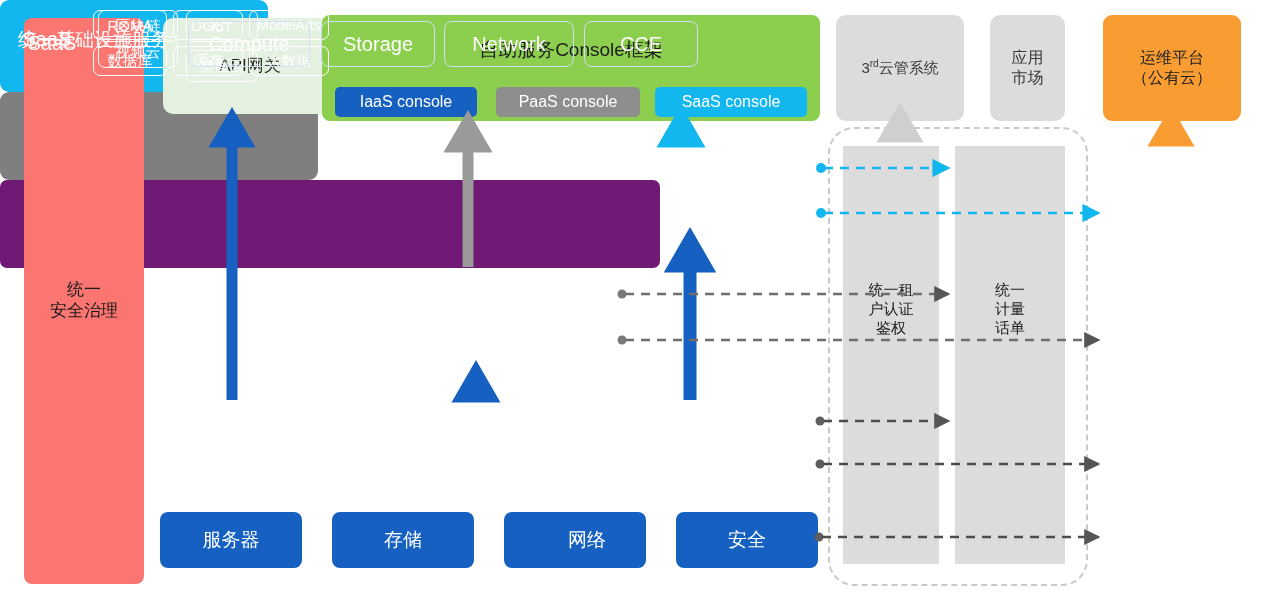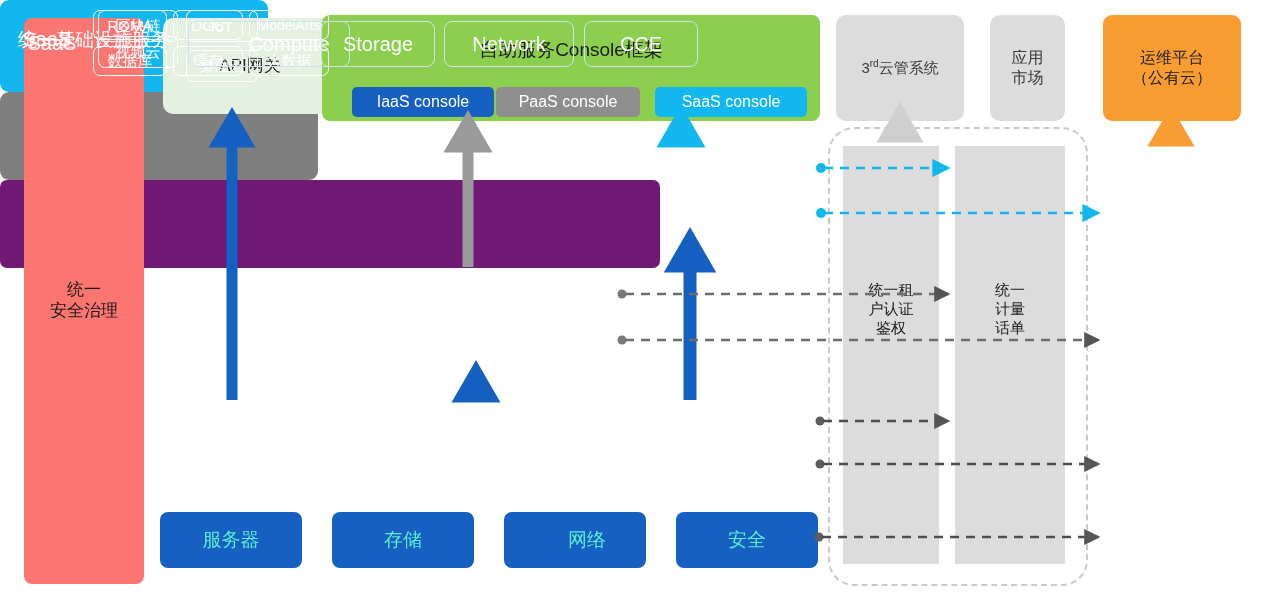--- a/index.html
+++ b/index.html
@@ -11,21 +11,21 @@
   
   .red-panel{left:24px;top:18px;width:120px;height:566px;background:#FB7571;border-radius:8px;color:#1a1a1a;font-size:17px;}
 
   
   .api-gw{left:163px;top:18px;width:174px;height:96px;background:#E4F0E0;border-radius:10px;color:#222;font-size:17px;}
 
   
   .console-frame{left:322px;top:15px;width:498px;height:106px;background:#8CCE4E;border-radius:8px;display:block;}
   .console-title{position:absolute;left:0;right:0;top:22px;text-align:center;font-size:19px;color:#1d1d1d;}
   .chip{position:absolute;top:72px;height:30px;border-radius:5px;display:flex;align-items:center;justify-content:center;color:#fff;font-size:16px;}
-  .chip-iaas{left:13px;width:142px;background:#1560C0;margin-left:17px;}
+  .chip-iaas{left:13px;width:142px;background:#1560C0;}
   .chip-paas{left:174px;width:144px;background:#8E8E8E;}
   .chip-saas{left:333px;width:152px;background:#11B7EE;}
 
   
   .g-box{background:#DCDCDC;border-radius:10px;color:#3a3a3a;font-size:15px;}
   .cloud3rd{left:836px;top:15px;width:128px;height:106px;}
   .appmarket{left:990px;top:15px;width:75px;height:106px;font-size:16px;}
 
   
   .orange-top{left:1103px;top:15px;width:138px;height:106px;background:#F99C31;border-radius:9px;color:#222;font-size:16px;}
@@ -47,27 +47,27 @@
   .p2{left:173px;top:10px;width:68px;height:28px;}
   .p3{left:249px;top:10px;width:78px;height:28px;font-size:14px;}
   .p4{left:93px;top:46px;width:72px;height:28px;}
   .p5{left:173px;top:46px;width:68px;height:28px;}
   .p6{left:249px;top:46px;width:78px;height:28px;}
 
   
   .infra{left:160px;top:400px;width:660px;height:88px;background:#701a75;border-radius:7px;display:block;}
   .infra-name{position:absolute;left:18px;top:27px;color:#fff;font-size:19px;}
   .ichip{position:absolute;top:21px;height:44px;border:1.6px solid #cfe0f5;border-radius:8px;display:flex;align-items:center;justify-content:center;color:#fff;font-size:20px;}
-  .i1{left:188px;width:120px;padding-left:40px;}
+  .i1{left:188px;width:120px;}
   .i2{left:321px;width:112px;}
   .i3{left:444px;width:128px;}
   .i4{left:584px;width:112px;}
 
   
-  .bb{background:#1560C0;border-radius:8px;color:#5eead4;font-size:19px;top:512px;height:56px;}
+  .bb{background:#1560C0;border-radius:8px;color:#ffffff;font-size:19px;top:512px;height:56px;}
   .b1{left:160px;width:142px;}
   .b2{left:332px;width:142px;}
   .b3{left:504px;width:142px;padding-left:24px;}
   .b4{left:676px;width:142px;}
 
   
   .dashed-zone{position:absolute;left:828px;top:127px;width:256px;height:455px;border:2.5px dashed #C9C9C9;border-radius:26px;}
   .gcol{position:absolute;background:#DCDCDC;}
   .gcol1{left:843px;top:146px;width:96px;height:418px;}
   .gcol2{left:955px;top:146px;width:110px;height:418px;}

